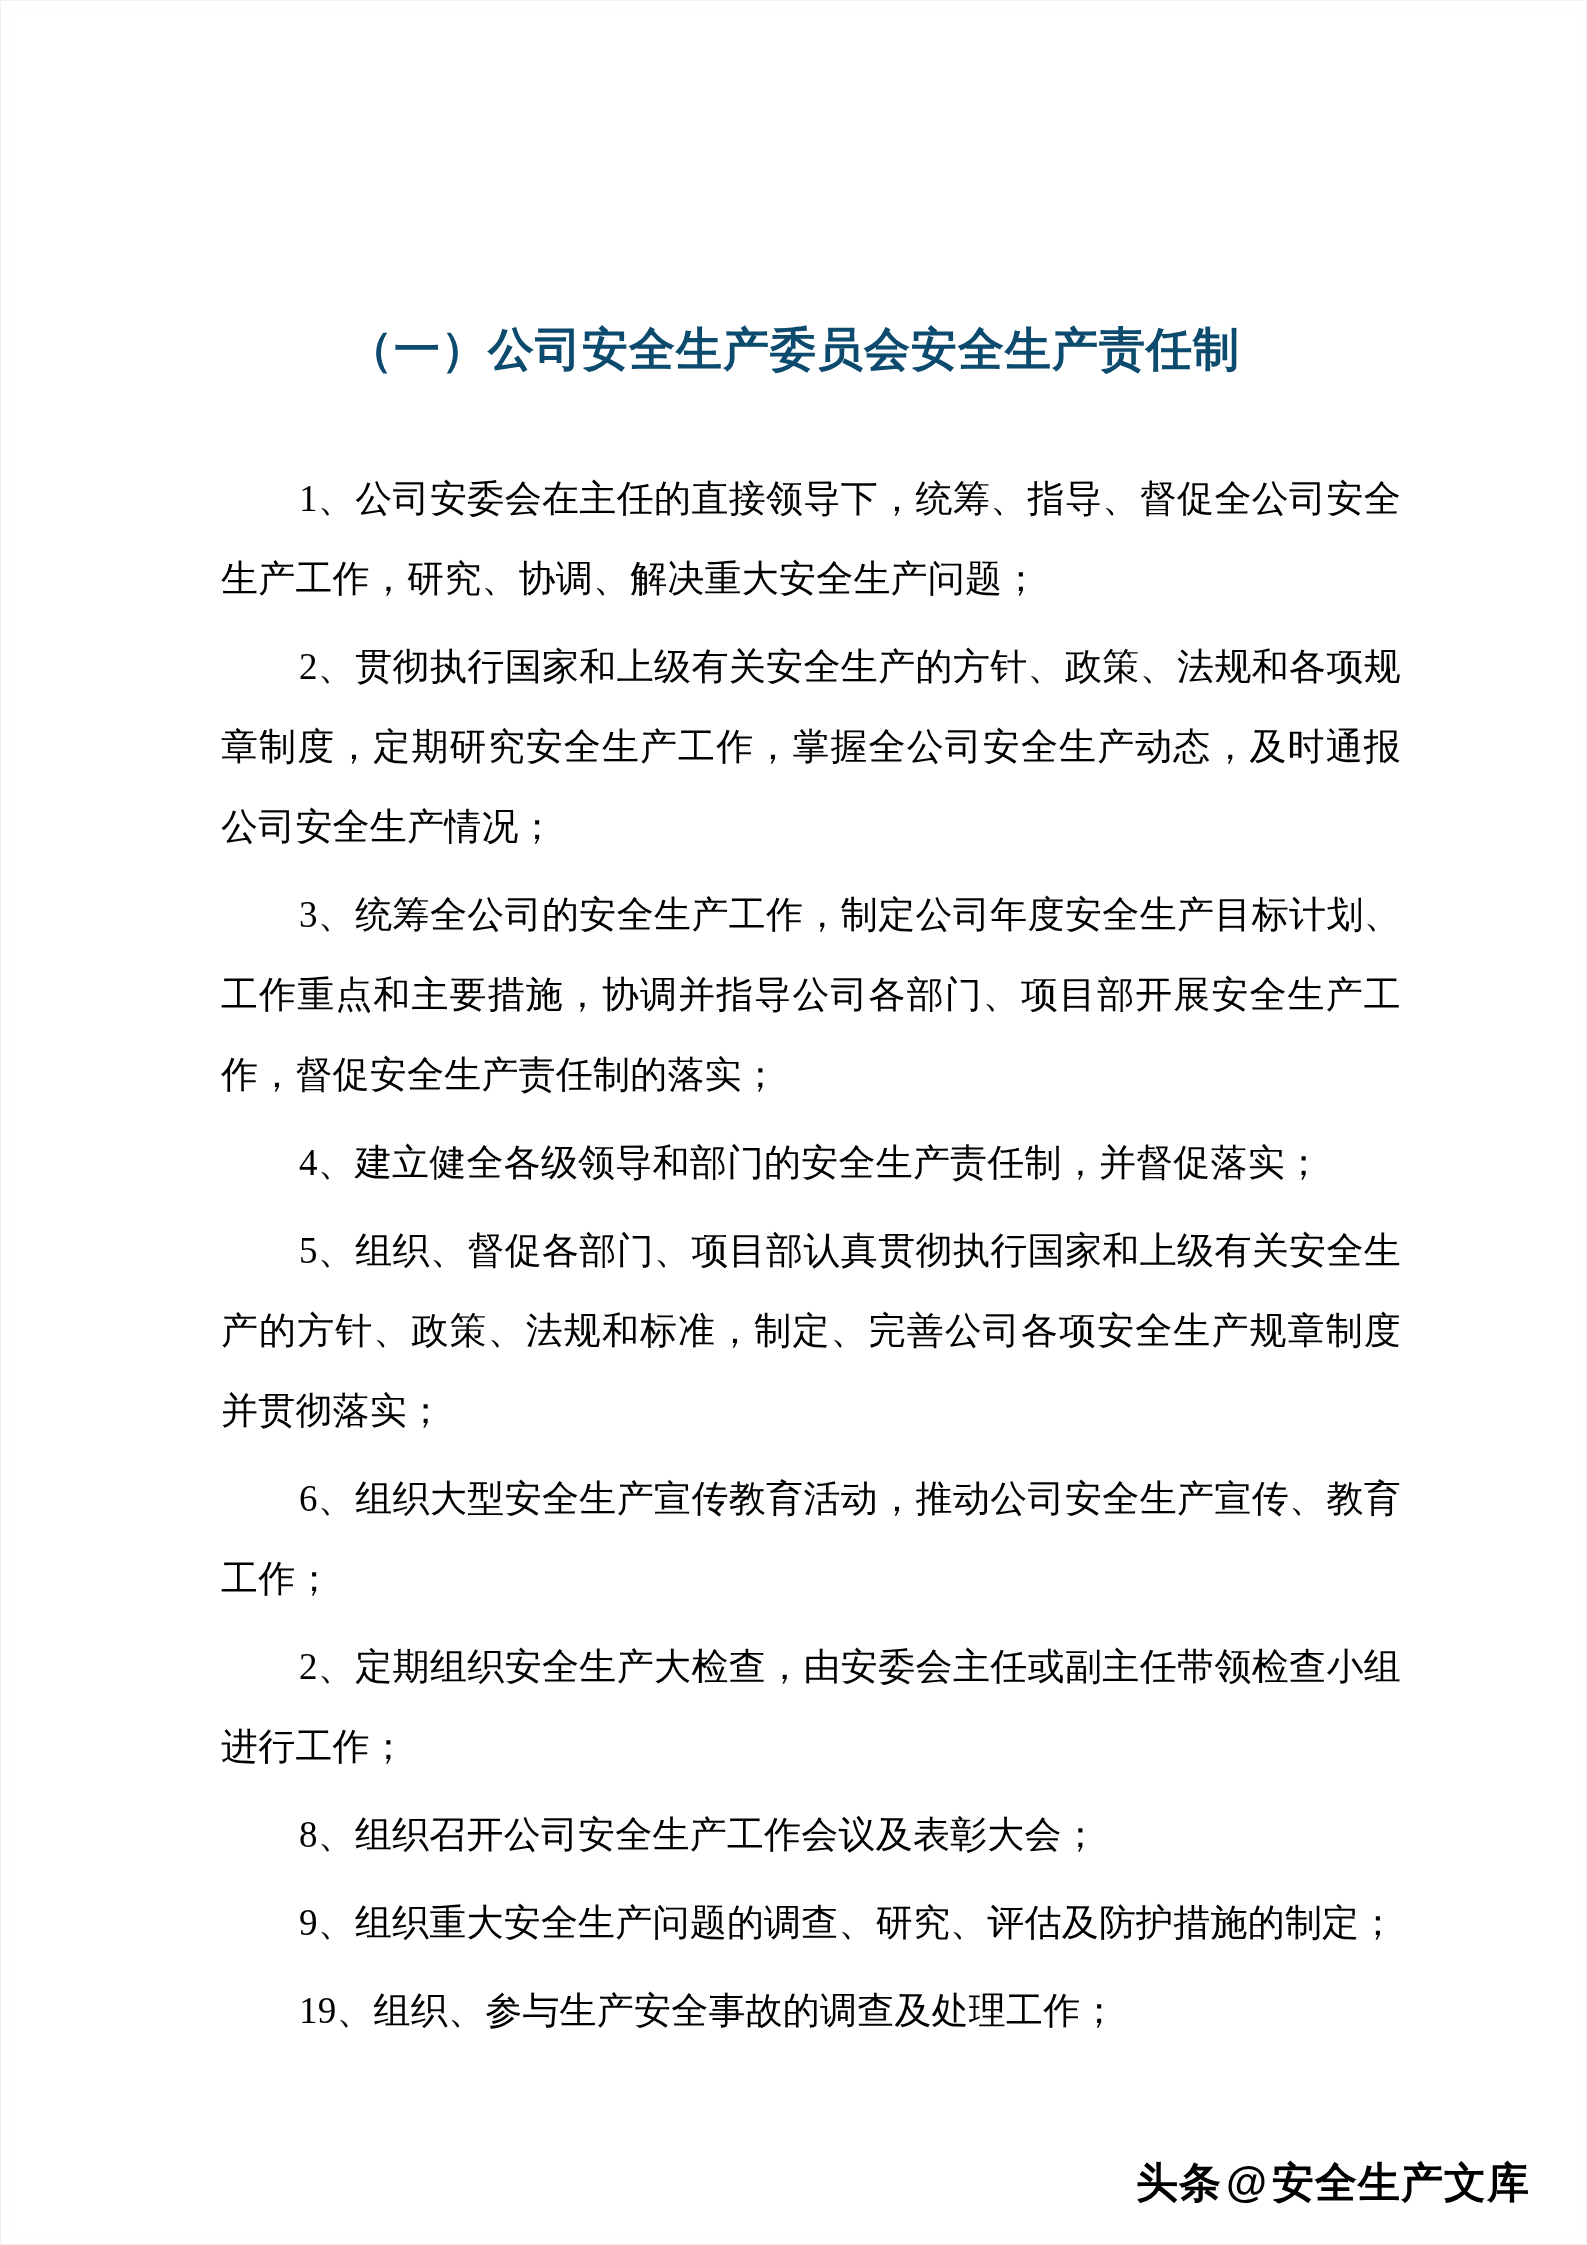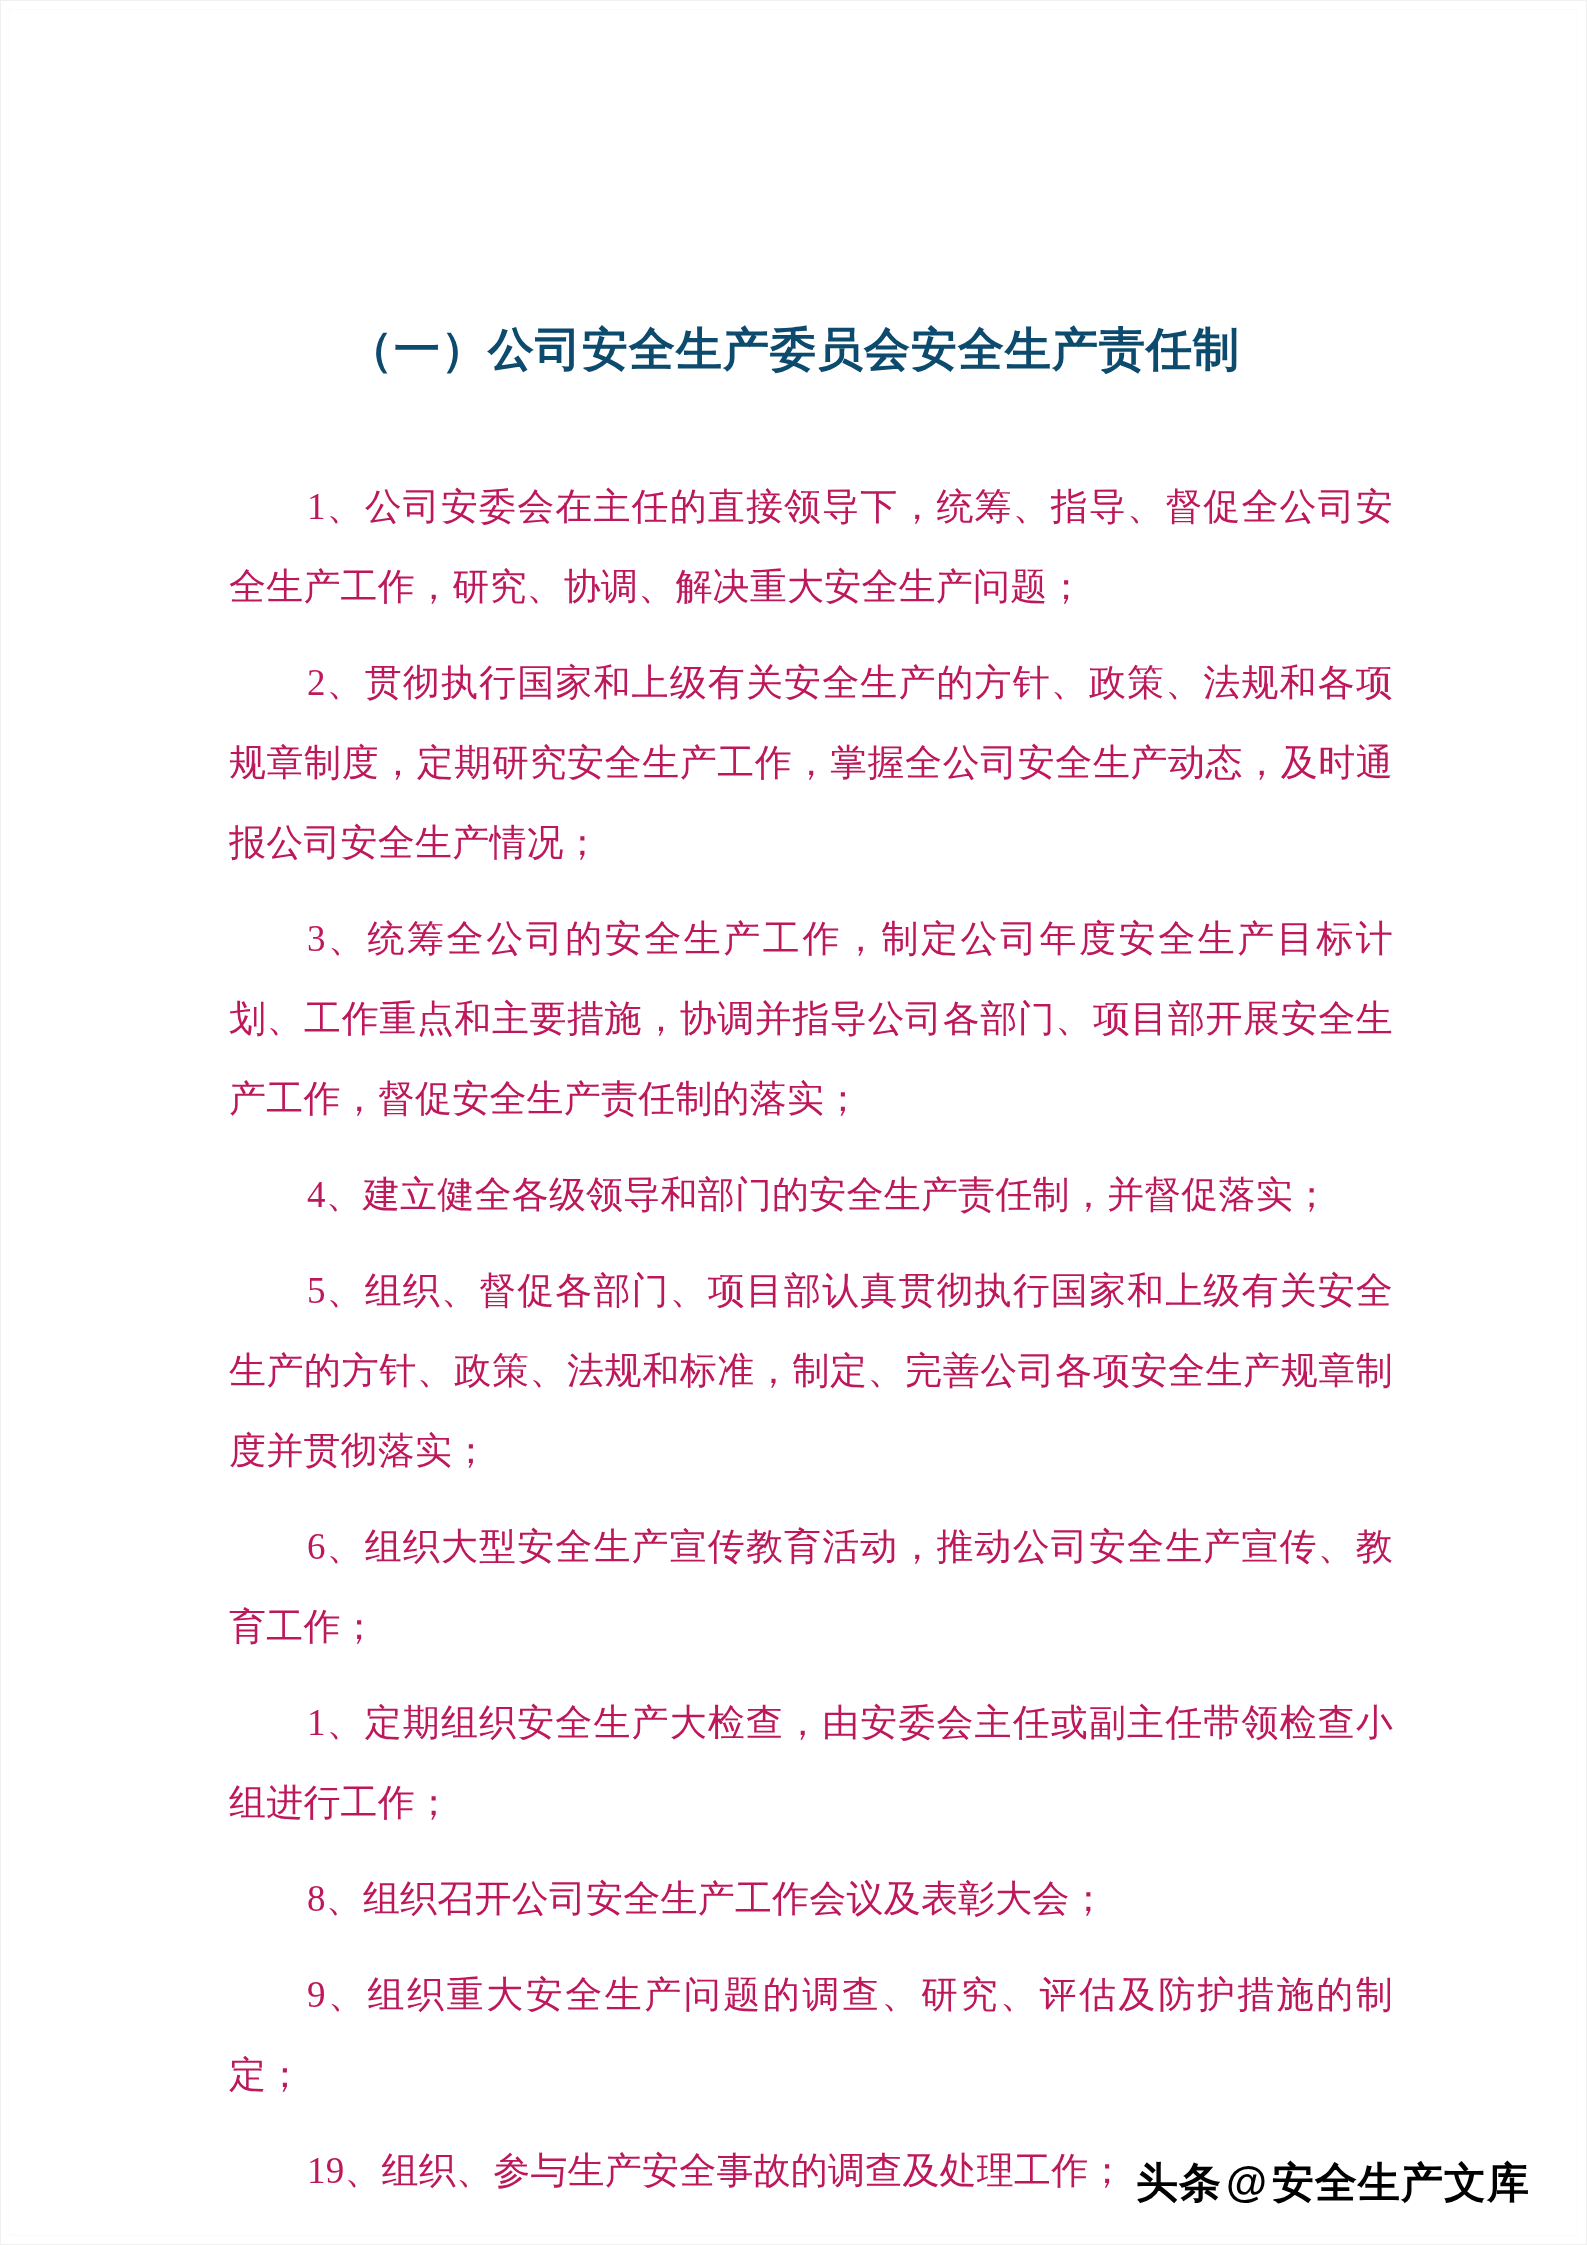--- a/index.html
+++ b/index.html
@@ -48,25 +48,25 @@
     position: absolute;
     left: 212px;
     top: 450px;
     width: 1196px;
   }
 
   .para {
     font-family: "Liberation Serif", "DejaVu Serif", serif;
     font-size: 37px;
     line-height: 80px;
-    color: #be185d;
+    color: #000000;
     text-align: justify;
     text-justify: inter-ideograph;
     text-indent: 78px;
-    margin: 16px;
+    margin: 8px;
     letter-spacing: 0.2px;
   }
 
   .watermark {
     position: absolute;
     right: 56px;
     bottom: 34px;
     font-family: "Liberation Sans", "DejaVu Sans", sans-serif;
     font-weight: 700;
     font-size: 42px;
@@ -86,21 +86,21 @@
 
   <h1 class="doc-title">（一）公司安全生产委员会安全生产责任制</h1>
 
   <div class="body-block">
     <p class="para">1、公司安委会在主任的直接领导下，统筹、指导、督促全公司安全生产工作，研究、协调、解决重大安全生产问题；</p>
     <p class="para">2、贯彻执行国家和上级有关安全生产的方针、政策、法规和各项规章制度，定期研究安全生产工作，掌握全公司安全生产动态，及时通报公司安全生产情况；</p>
     <p class="para">3、统筹全公司的安全生产工作，制定公司年度安全生产目标计划、工作重点和主要措施，协调并指导公司各部门、项目部开展安全生产工作，督促安全生产责任制的落实；</p>
     <p class="para">4、建立健全各级领导和部门的安全生产责任制，并督促落实；</p>
     <p class="para">5、组织、督促各部门、项目部认真贯彻执行国家和上级有关安全生产的方针、政策、法规和标准，制定、完善公司各项安全生产规章制度并贯彻落实；</p>
     <p class="para">6、组织大型安全生产宣传教育活动，推动公司安全生产宣传、教育工作；</p>
-    <p class="para">1、定期组织安全生产大检查，由安委会主任或副主任带领检查小组进行工作；</p>
+    <p class="para">2、定期组织安全生产大检查，由安委会主任或副主任带领检查小组进行工作；</p>
     <p class="para">8、组织召开公司安全生产工作会议及表彰大会；</p>
     <p class="para">9、组织重大安全生产问题的调查、研究、评估及防护措施的制定；</p>
     <p class="para">19、组织、参与生产安全事故的调查及处理工作；</p>
   </div>
 
   <div class="watermark">
     <span>头条</span><span class="wm-at">@</span><span>安全生产文库</span>
   </div>
 
 </div>

